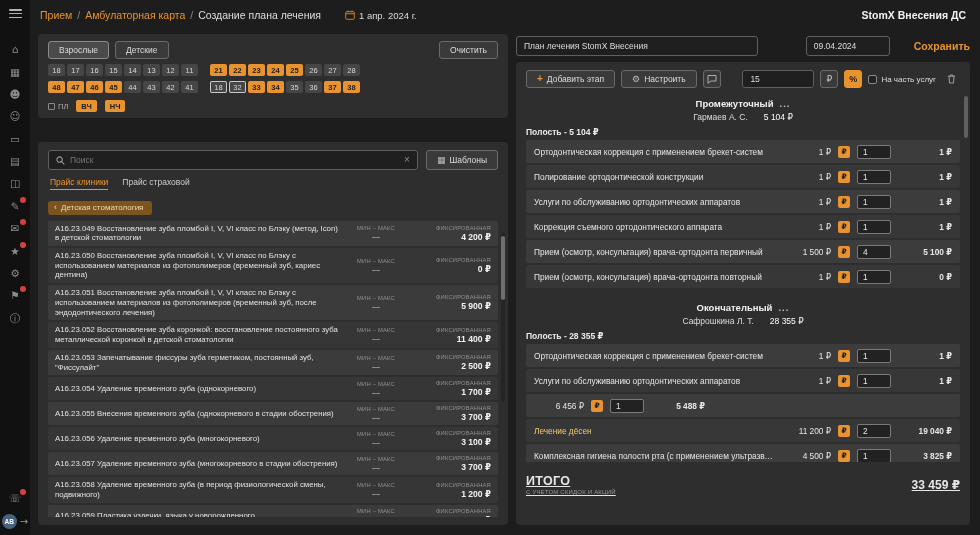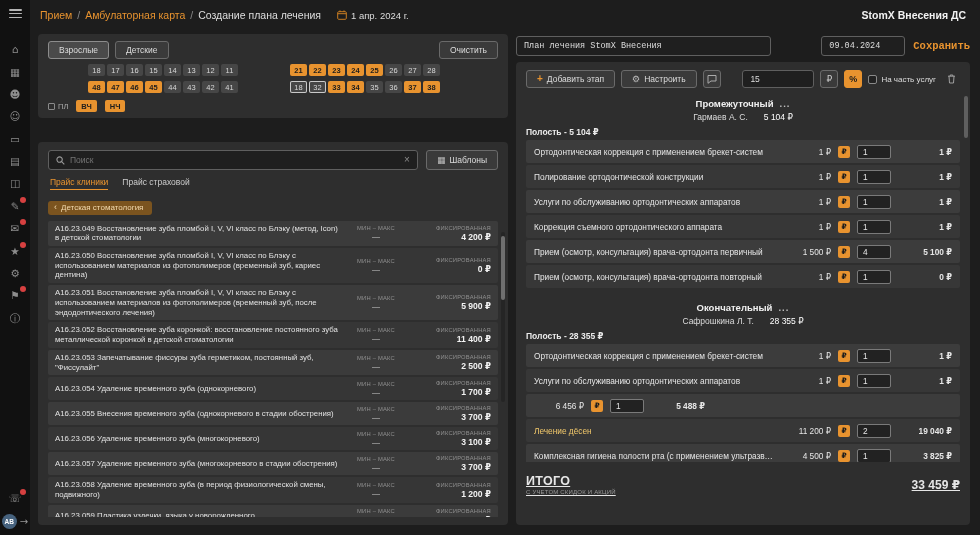--- a/index.html
+++ b/index.html
@@ -20,21 +20,21 @@
   .side-ic{position:relative;width:16px;height:16px;margin:3.2px 0;color:#8d8d8d;font-size:10.5px;line-height:16px;text-align:center;cursor:pointer;font-family:"DejaVu Sans",sans-serif;}
   .badge{position:absolute;top:-1px;right:-3px;width:6px;height:6px;border-radius:50%;background:var(--red);}
   .side-spacer{flex:1;}
   .side-bottom{display:flex;flex-direction:column;align-items:center;}
   .side-foot{display:flex;align-items:center;gap:3px;margin-top:5px;}
   .avatar{width:15px;height:15px;border-radius:50%;background:#46627e;color:#fff;font-size:6.5px;line-height:15px;text-align:center;font-weight:bold;cursor:pointer;}
   .logout{color:#9a9a9a;font-size:10px;cursor:pointer;font-family:"DejaVu Sans",sans-serif;}
 
   
   .main{flex:1;display:flex;flex-direction:column;min-width:0;}
-  .hdr{height:30px;display:flex;align-items:center;padding:0 14px 0 10px;gap:12px;flex:none;}
+  .hdr{height:30px;display:flex;align-items:center;padding:0 14px 0 10px;gap:20px;flex:none;}
   .crumbs{display:flex;gap:5px;align-items:center;font-size:10.5px;}
   .crumb.link{color:var(--accent);cursor:pointer;text-decoration:none;}
   .sep{color:#8a8a8a;}
   .crumb.cur{color:#dedede;}
   .date-chip{display:flex;align-items:center;gap:4px;font-size:9.5px;color:#dcdcdc;margin-left:4px;cursor:pointer;}
   .hsp{flex:1;}
   .clinic{font-size:10.5px;font-weight:bold;color:#f2f2f2;}
 
   
   .content{flex:1;display:flex;gap:8px;padding:4px 10px 10px 8px;min-height:0;}
@@ -43,21 +43,21 @@
   .right-col{flex:1;display:flex;flex-direction:column;min-width:0;min-height:0;}
   .sp{flex:1;}
 
   
   .teeth-card{padding:7px 10px 6px;}
   .teeth-top{display:flex;gap:6px;align-items:center;}
   .tbtn{display:inline-flex;align-items:center;gap:4px;background:#3a3a3a;border:1px solid #6a6a6a;color:#ddd;
         font-size:8.5px;padding:3px 10px;border-radius:3px;cursor:pointer;font-family:inherit;white-space:nowrap;}
   .tbtn.active{background:#4a4a4a;border-color:#8c8c8c;}
   .teeth-row{display:flex;gap:12px;margin-top:5px;}
-  .tgroup{display:flex;gap:2px;margin-left:40px;}
+  .tgroup{display:flex;gap:2px;}
   .tooth{width:17px;height:12px;background:#464646;color:#d8d8d8;font-size:7.5px;display:flex;align-items:center;justify-content:center;border-radius:2px;cursor:pointer;}
   .tooth.sel{background:var(--accent);color:#1d1d1d;font-weight:bold;}
   .tooth.out{box-shadow:inset 0 0 0 1px #c9c9c9;}
   .legend{display:flex;gap:8px;align-items:center;margin-top:7px;}
   .legend-plain{display:inline-flex;align-items:center;gap:3px;font-size:7.5px;color:#ababab;cursor:pointer;}
   .lbox{width:7px;height:7px;border:1px solid #8a8a8a;border-radius:1px;display:inline-block;}
   .legend-chip{background:var(--accent);color:#1d1d1d;font-size:7.5px;font-weight:bold;padding:1.5px 5px;border-radius:2px;cursor:pointer;}
 
   
   .price-card{flex:1;padding:8px 10px;display:flex;flex-direction:column;min-height:0;position:relative;}
@@ -79,21 +79,21 @@
   .svc-name{flex:1;font-size:7.8px;line-height:1.25;color:#e2e2e2;min-width:0;}
   .svc-col{width:54px;text-align:center;flex:none;}
   .svc-col .lab{font-size:5.8px;color:#8f8f8f;letter-spacing:.2px;white-space:nowrap;}
   .svc-col .val{font-size:8px;color:#cfcfcf;margin-top:1px;}
   .svc-col.fx{width:80px;text-align:right;}
   .svc-col.fx .price{font-size:8.6px;font-weight:bold;color:#f2f2f2;margin-top:1px;white-space:nowrap;}
   .vscroll{position:absolute;right:3px;top:90px;width:4px;height:170px;background:#252525;border-radius:2px;cursor:pointer;}
   .vscroll .thumb{width:100%;height:64px;background:#6f6f6f;border-radius:2px;margin-top:4px;}
 
   
-  .plan-top{display:flex;align-items:center;gap:8px;margin:2px 0 6px;font-family:Liberation Mono, monospace;}
+  .plan-top{display:flex;align-items:center;gap:24px;margin:2px 0 6px;}
   .inp{background:var(--input-bg);border:1px solid var(--input-bd);border-radius:3px;color:#ddd;font-size:8.5px;height:20px;padding:0 7px;font-family:inherit;}
   .name-inp{width:255px;}
   .date-inp{width:84px;}
   .save{color:var(--accent);font-size:10.5px;font-weight:bold;cursor:pointer;white-space:nowrap;}
   .plan-card{flex:1;padding:8px 10px 30px;display:flex;flex-direction:column;min-height:0;position:relative;}
   .toolbar{display:flex;align-items:center;gap:6px;margin-bottom:8px;}
   .plus{color:var(--accent);font-weight:bold;font-size:10px;line-height:1;}
   .sqbtn{width:18px;height:18px;background:#3a3a3a;border:1px solid #6a6a6a;border-radius:3px;color:#ccc;font-size:9px;
          display:flex;align-items:center;justify-content:center;cursor:pointer;padding:0;flex:none;font-family:inherit;}
   .sqbtn.on{background:var(--accent);border-color:var(--accent);color:#1d1d1d;font-weight:bold;}

